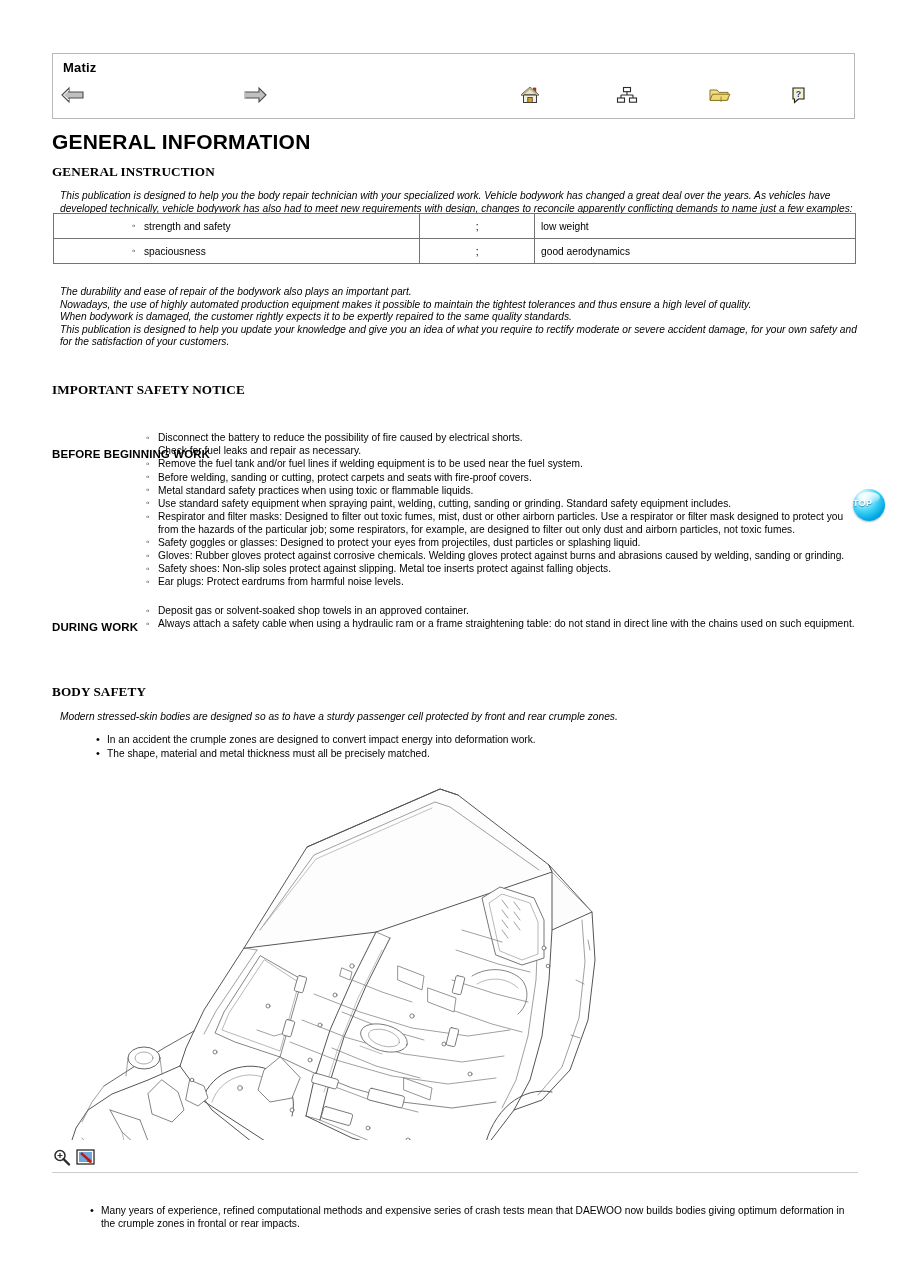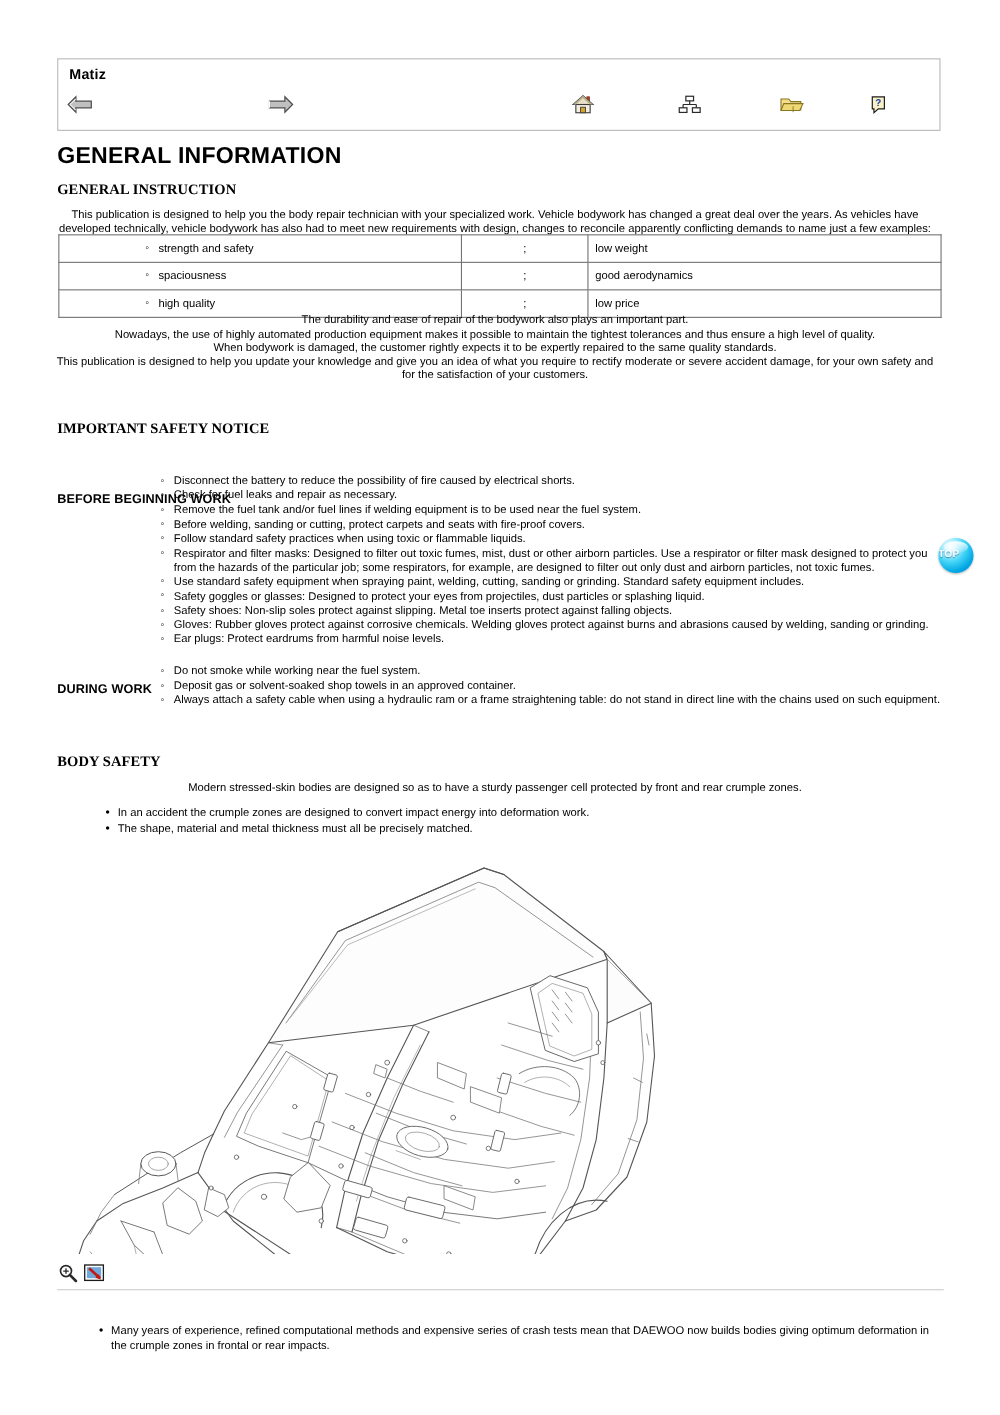--- a/index.html
+++ b/index.html
@@ -71,25 +71,26 @@
     left: 52px;
     font-size: 11.5px;
     font-weight: bold;
     letter-spacing: 0.1px;
     margin-top: 40px;
   }
 
   
   .para {
     position: absolute;
-    left: 47px;
+    left: 60px;
     width: 806px;
     font-size: 10.2px;
     line-height: 12.6px;
-    text-align: center;
+    text-align: left;
+    font-style: italic;
   }
   .para p { margin: 0; }
 
   
   .info-table {
     position: absolute;
     left: 53px;
     top: 213px;
     width: 803px;
     border-collapse: collapse;
@@ -299,63 +300,55 @@
         <td class="c2">;</td>
         <td class="c3">low weight</td>
       </tr>
       <tr>
         <td class="c1">
           <span class="cellbullet">spaciousness</span>
         </td>
         <td class="c2">;</td>
         <td class="c3">good aerodynamics</td>
       </tr>
-      <tr>
-        <td class="c1">
-          <span class="cellbullet">high quality</span>
-        </td>
-        <td class="c2">;</td>
-        <td class="c3">low price</td>
-      </tr>
     </tbody>
   </table>
 
   <div class="para" style="top:286px;">
     <p>The durability and ease of repair of the bodywork also plays an important part.</p>
     <p>Nowadays, the use of highly automated production equipment makes it possible to maintain the tightest tolerances and thus ensure a high level of quality.</p>
     <p>When bodywork is damaged, the customer rightly expects it to be expertly repaired to the same quality standards.</p>
     <p>This publication is designed to help you update your knowledge and give you an idea of what you require to rectify moderate or severe accident damage, for your own safety and for the satisfaction of your customers.</p>
   </div>
 
   <div class="h2" style="top:382px;">IMPORTANT SAFETY NOTICE</div>
   <div class="h3" style="top:408px;">BEFORE BEGINNING WORK</div>
 
   <ul class="hollow" style="left:146px; top:432px; width:712px;">
     <li>Disconnect the battery to reduce the possibility of fire caused by electrical shorts.</li>
     <li>Check for fuel leaks and repair as necessary.</li>
     <li>Remove the fuel tank and/or fuel lines if welding equipment is to be used near the fuel system.</li>
     <li>Before welding, sanding or cutting, protect carpets and seats with fire-proof covers.</li>
-    <li>Follow standard safety practices when using toxic or flammable liquids.</li>
+    <li>Metal standard safety practices when using toxic or flammable liquids.</li>
+    <li>Use standard safety equipment when spraying paint, welding, cutting, sanding or grinding. Standard safety equipment includes.</li>
     <li>Respirator and filter masks: Designed to filter out toxic fumes, mist, dust or other airborn particles. Use a respirator or filter mask designed to protect you from the hazards of the particular job; some respirators, for example, are designed to filter out only dust and airborn particles, not toxic fumes.</li>
-    <li>Use standard safety equipment when spraying paint, welding, cutting, sanding or grinding. Standard safety equipment includes.</li>
     <li>Safety goggles or glasses: Designed to protect your eyes from projectiles, dust particles or splashing liquid.</li>
+    <li>Gloves: Rubber gloves protect against corrosive chemicals. Welding gloves protect against burns and abrasions caused by welding, sanding or grinding.</li>
     <li>Safety shoes: Non-slip soles protect against slipping. Metal toe inserts protect against falling objects.</li>
-    <li>Gloves: Rubber gloves protect against corrosive chemicals. Welding gloves protect against burns and abrasions caused by welding, sanding or grinding.</li>
     <li>Ear plugs: Protect eardrums from harmful noise levels.</li>
   </ul>
 
   <div class="top-btn">
     <div class="gloss"></div>
     <div class="lbl">TOP</div>
   </div>
 
   <div class="h3" style="top:581px;">DURING WORK</div>
 
   <ul class="hollow" style="left:146px; top:605px; width:712px;">
-    <li>Do not smoke while working near the fuel system.</li>
     <li>Deposit gas or solvent-soaked shop towels in an approved container.</li>
     <li>Always attach a safety cable when using a hydraulic ram or a frame straightening table: do not stand in direct line with the chains used on such equipment.</li>
   </ul>
 
   <div class="h2" style="top:684px;">BODY SAFETY</div>
 
   <div class="para" style="top:711px;">
     <p>Modern stressed-skin bodies are designed so as to have a sturdy passenger cell protected by front and rear crumple zones.</p>
   </div>
 

